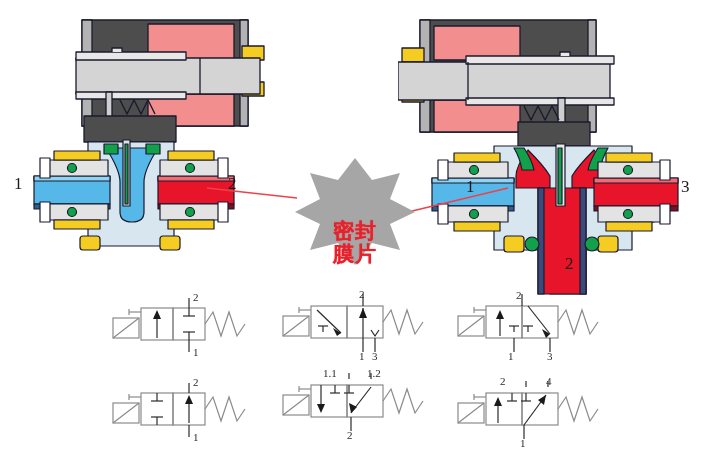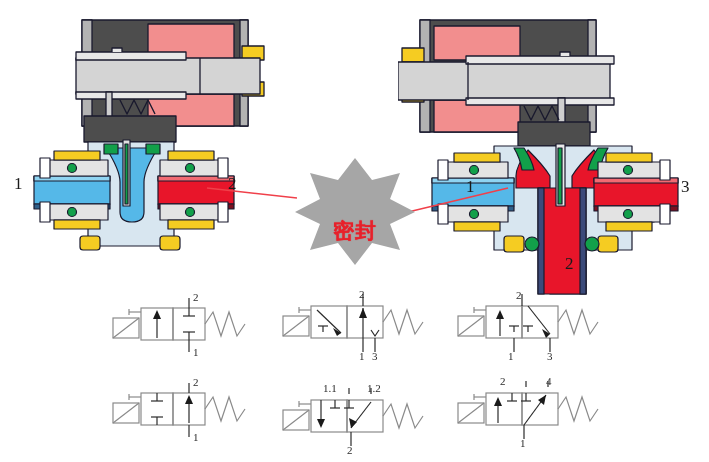--- a/index.html
+++ b/index.html
@@ -164,20 +164,21 @@
 
   <svg width="709" height="280" viewBox="0 0 709 280" style="position:absolute;left:0;top:0;pointer-events:none;">
     <line x1="297" y1="198" x2="207" y2="188" stroke="#f0404a" stroke-width="1.6"></line>
     <line x1="408" y1="212" x2="508" y2="188" stroke="#f0404a" stroke-width="1.6"></line>
     <polygon points="355,158 372,180 400,173 390,199 415,212 390,224 400,250
                      372,243 355,265 338,243 310,250 320,224 295,212 320,199
                      310,173 338,180" fill="#a6a6a6"></polygon>
   </svg>
   <div class="star-txt" style="left:305px;top:183px;width:100px;">
     <div>密封</div>
+    <div>膜片</div>
   </div>
 
   <div class="lbl" style="left:14px;top:175px;">1</div>
   <div class="lbl" style="left:228px;top:175px;">2</div>
   <div class="lbl" style="left:466px;top:178px;">1</div>
   <div class="lbl" style="left:681px;top:178px;">3</div>
   <div class="lbl" style="left:565px;top:255px;">2</div>
 
   <div class="sym-wrap" style="left:105px;top:290px;">
     <svg width="150" height="72" viewBox="0 0 150 72">
@@ -283,21 +284,21 @@
         <line x1="84" y1="48" x2="84" y2="22"></line>
         <line x1="84" y1="18" x2="84" y2="8"></line>
         <line x1="84" y1="50" x2="84" y2="62"></line>
       </g>
       <polygon points="84,20 80,29 88,29" fill="#1a1a1a"></polygon>
       <text class="sym-num" x="88" y="11">2</text>
       <text class="sym-num" x="88" y="66">1</text>
     </svg>
   </div>
 
-  <div class="sym-wrap" style="left:275px;top:380px;">
+  <div class="sym-wrap" style="left:275px;top:365px;">
     <svg width="160" height="78" viewBox="0 0 160 78">
       <g stroke="#8a8a8a" stroke-width="1.2" fill="none">
         <rect x="36" y="20" width="36" height="32"></rect>
         <rect x="72" y="20" width="36" height="32"></rect>
         <rect x="8" y="30" width="26" height="20"></rect>
         <line x1="8" y1="50" x2="34" y2="30"></line>
         <line x1="24" y1="24" x2="36" y2="24"></line>
         <line x1="24" y1="21" x2="24" y2="27"></line>
         <path d="M108 36 l8 -12 l8 24 l8 -24 l8 24 l8 -12"></path>
       </g>

